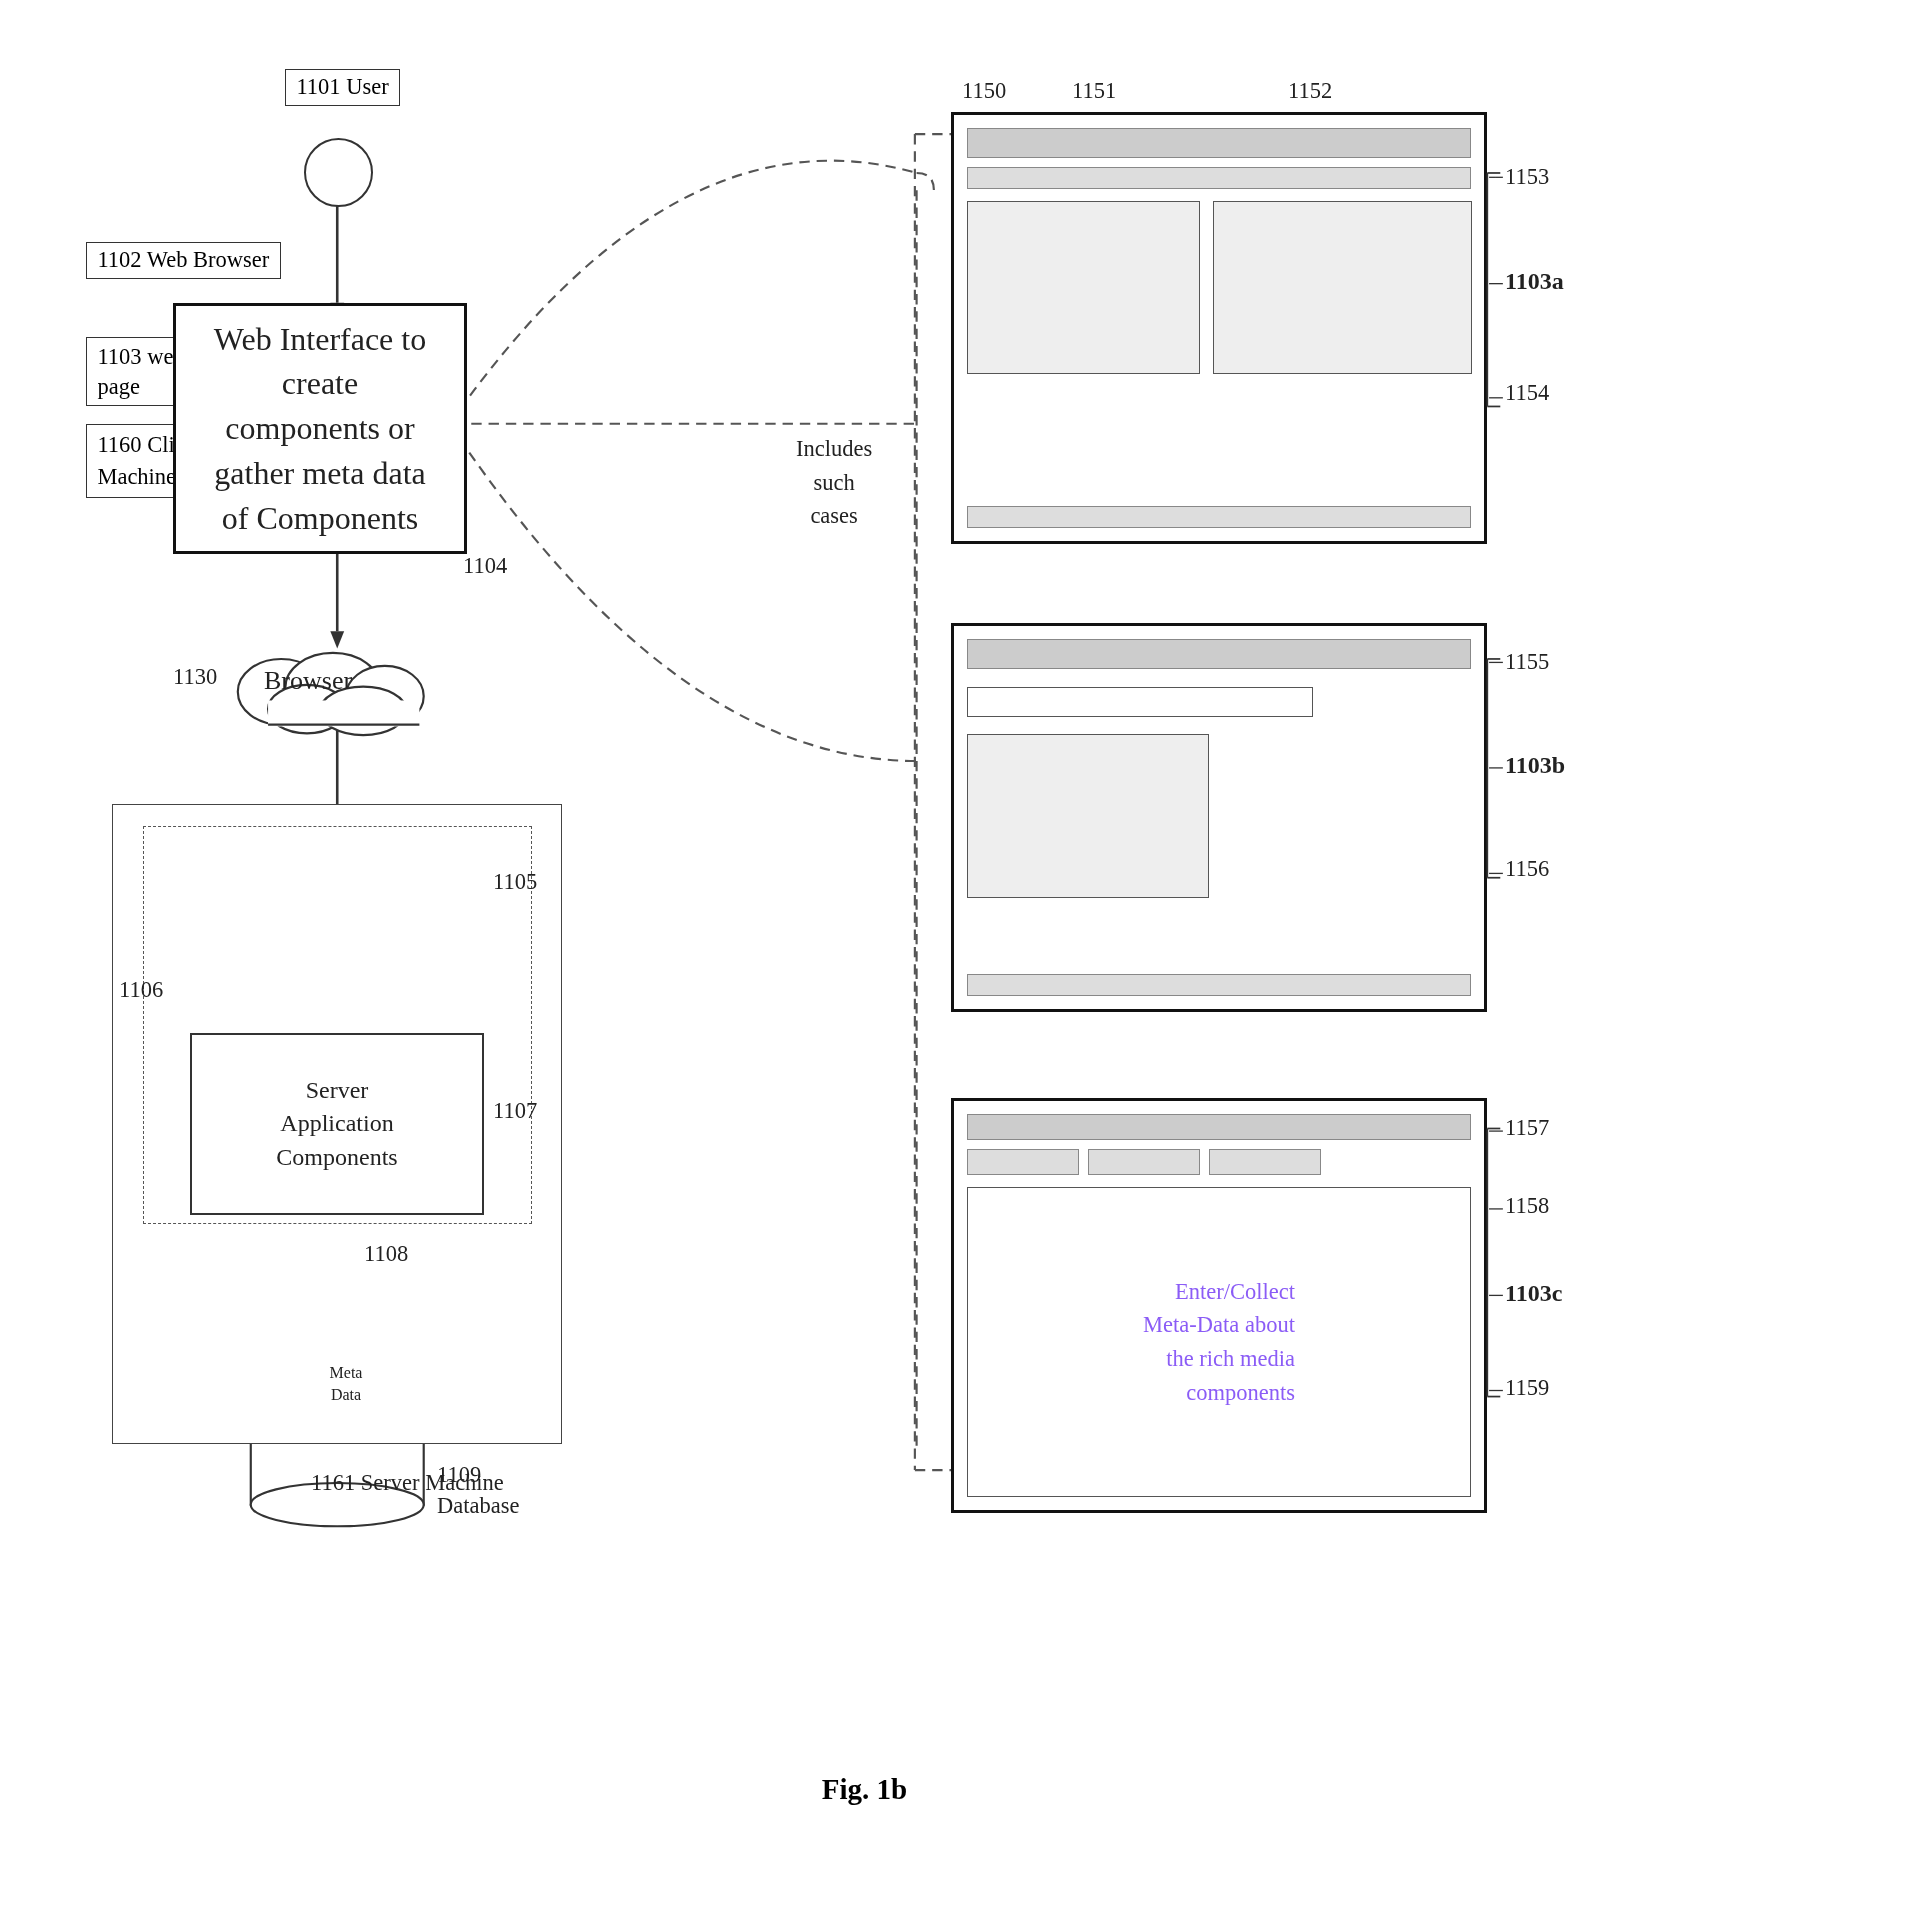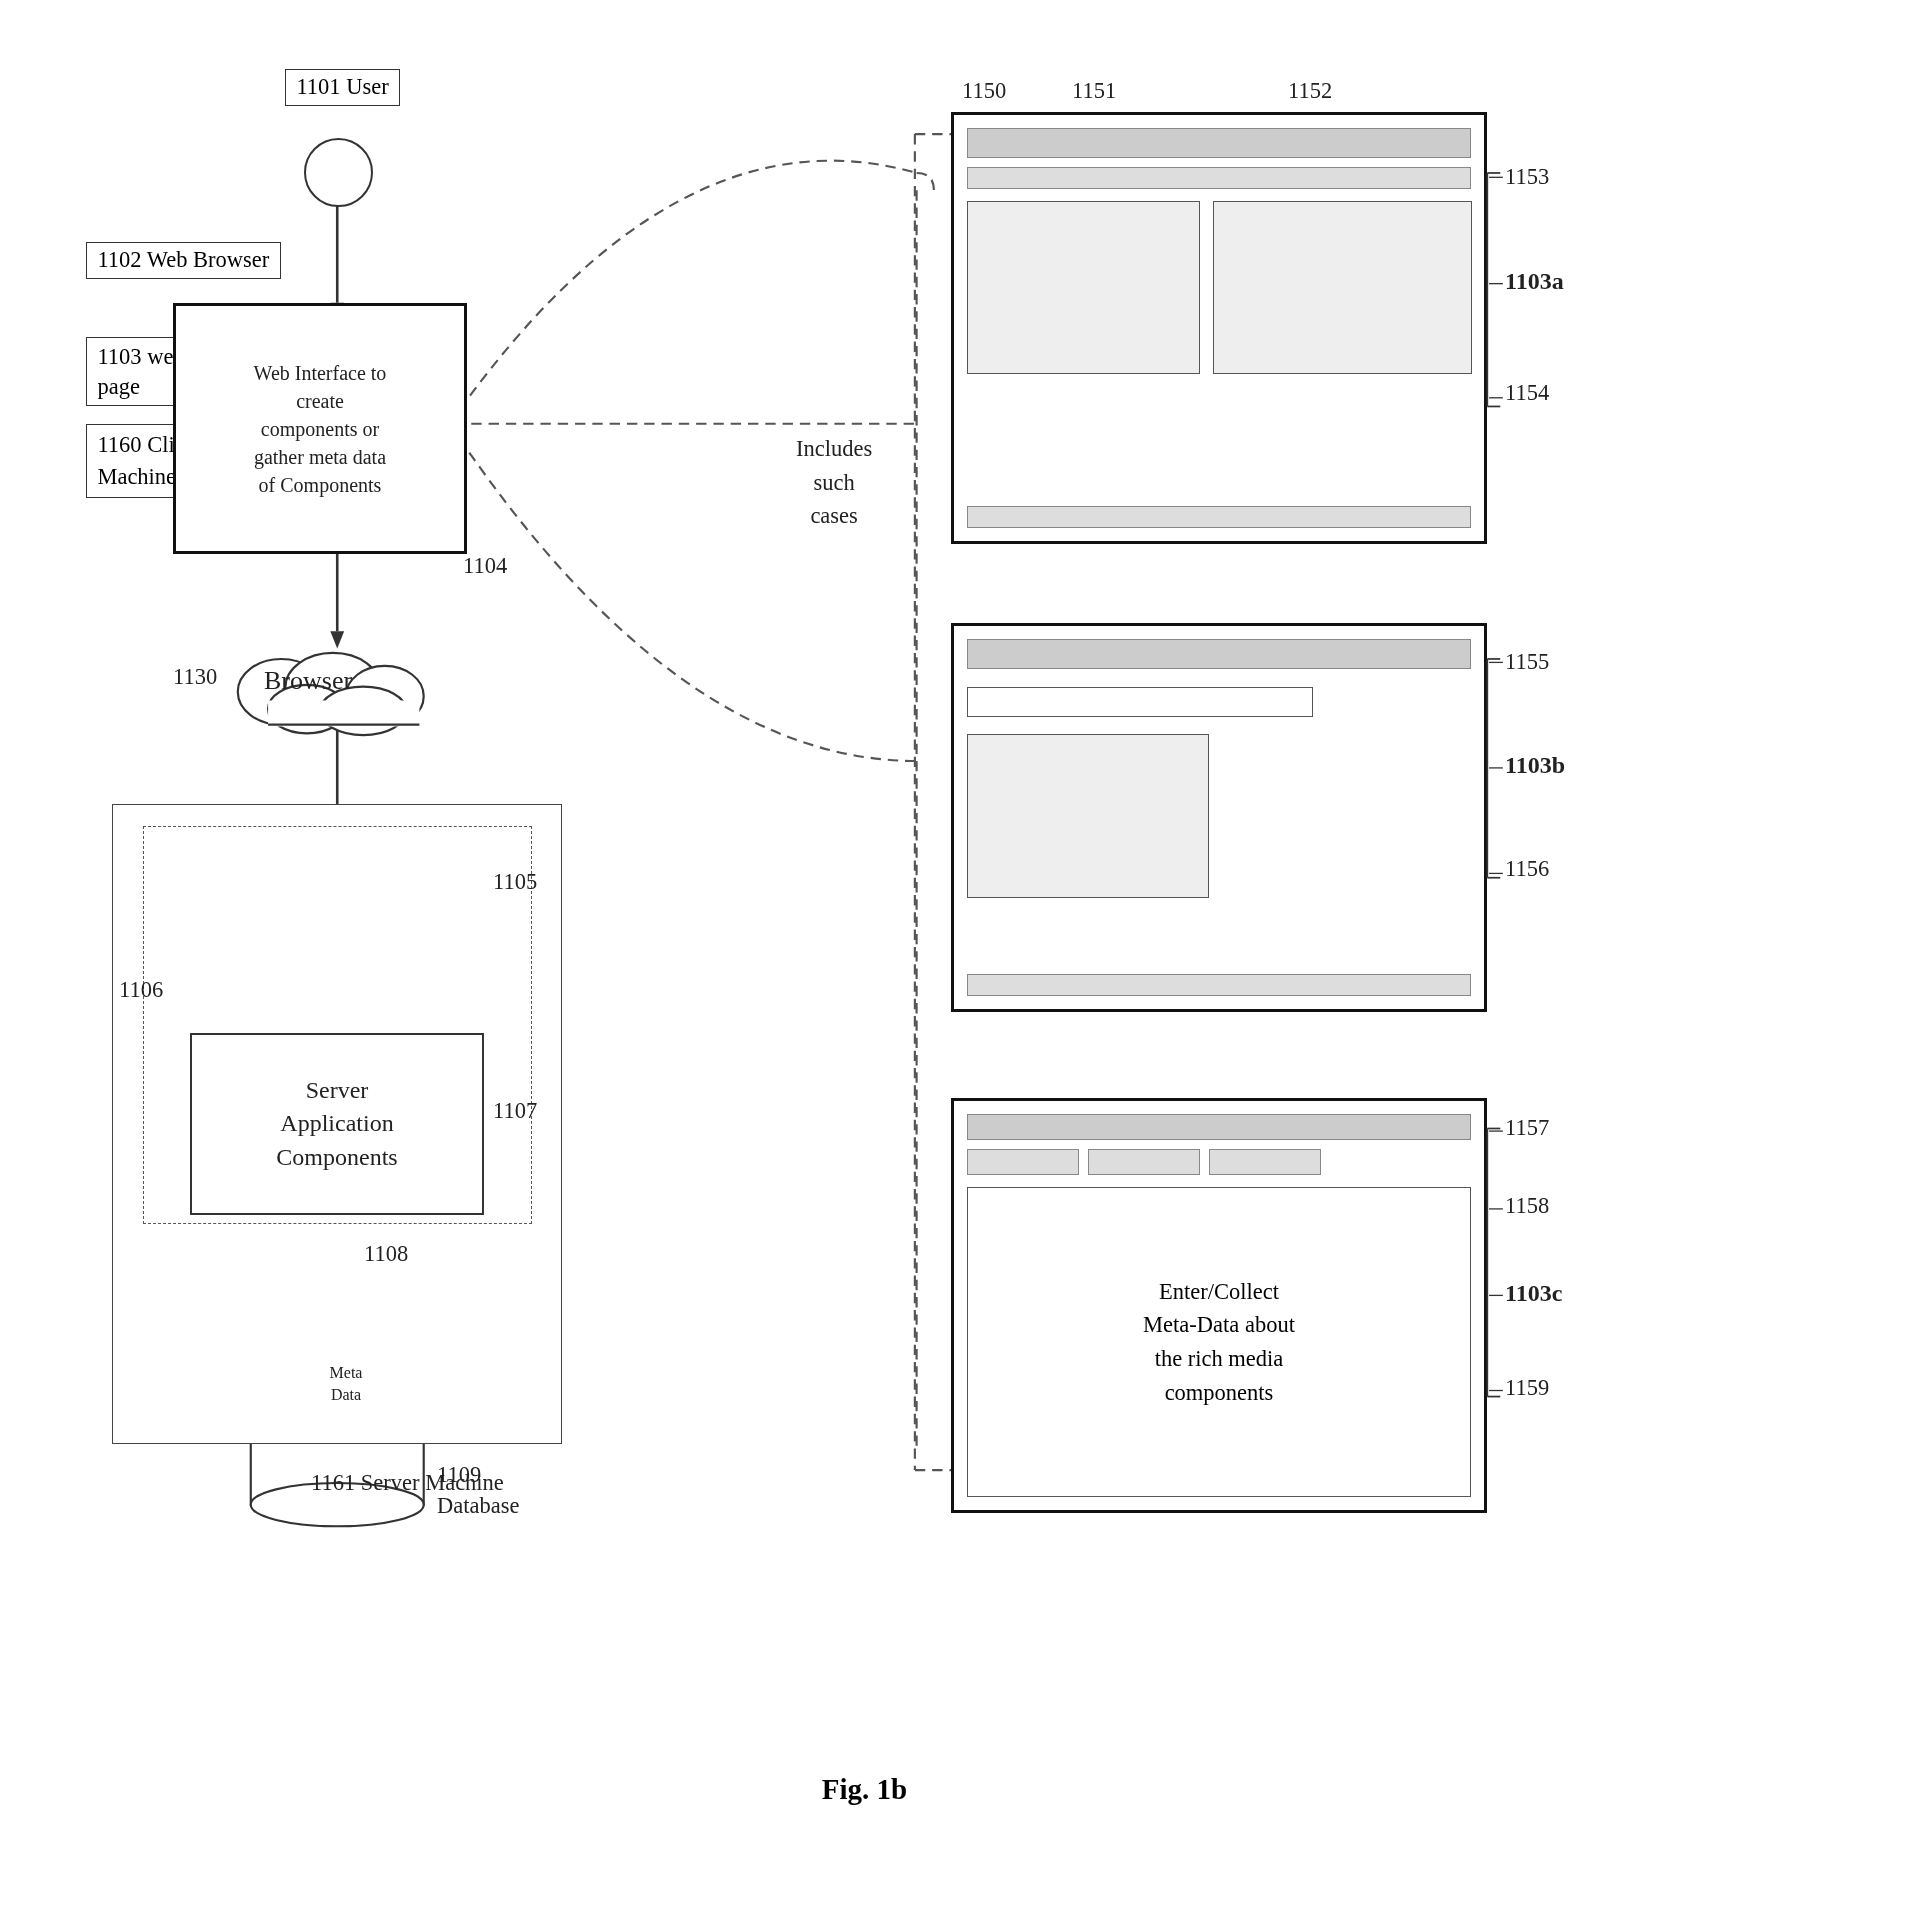--- a/index.html
+++ b/index.html
@@ -159,21 +159,21 @@
     <span style="white-space:pre-line;">1103 web
 page</span>
   </div>
 
   <div class="label-box" style="left:86px; top:424px; padding:4.3px 10.4px; white-space:normal;">
     <span style="white-space:pre-line; line-height:1.4;">1160 Client
 Machine</span>
   </div>
 
   <div class="main-box-thick" style="left:173px; top:303px; width:294px; height:251px; display:flex; align-items:center; justify-content:center;">
-    <div class="center-text" style="position:relative; font-size:20px; line-height:1.4;">
+    <div class="center-text" style="position:relative; font-size:32px; line-height:1.4;">
       <span style="white-space:pre-line;">Web Interface to
 create
 components or
 gather meta data
 of Components</span>
     </div>
   </div>
 
   <div class="label-text" style="left:463px; top:553px;">
     <span>1104</span>
@@ -300,21 +300,21 @@
 
   <div class="main-box-thick" style="left:951px; top:1098px; width:536px; height:415px;">
 
     <div style="position:absolute; top:13px; left:13px; right:13px; height:26px; background:#ccc; border:1.3px solid #888;"></div>
 
     <div style="position:absolute; top:48px; left:13px; width:112px; height:26px; background:#ddd; border:1.3px solid #888;"></div>
     <div style="position:absolute; top:48px; left:134px; width:112px; height:26px; background:#ddd; border:1.3px solid #888;"></div>
     <div style="position:absolute; top:48px; left:255px; width:112px; height:26px; background:#ddd; border:1.3px solid #888;"></div>
 
     <div style="position:absolute; top:86px; left:13px; right:13px; bottom:13px; border:1.7px solid #555; background:#fff; display:flex; align-items:center; justify-content:center;">
-      <div style="text-align:center; font-size:22.5px; line-height:1.5; color:#000000;">
+      <div style="text-align:right; font-size:22.5px; line-height:1.5; color:#8b5cf6;">
         <span style="white-space:pre-line;">Enter/Collect
 Meta-Data about
 the rich media
 components</span>
       </div>
     </div>
   </div>
 
   <div class="label-text" style="left:1505px; top:1115px;">
     <span>1157</span>

